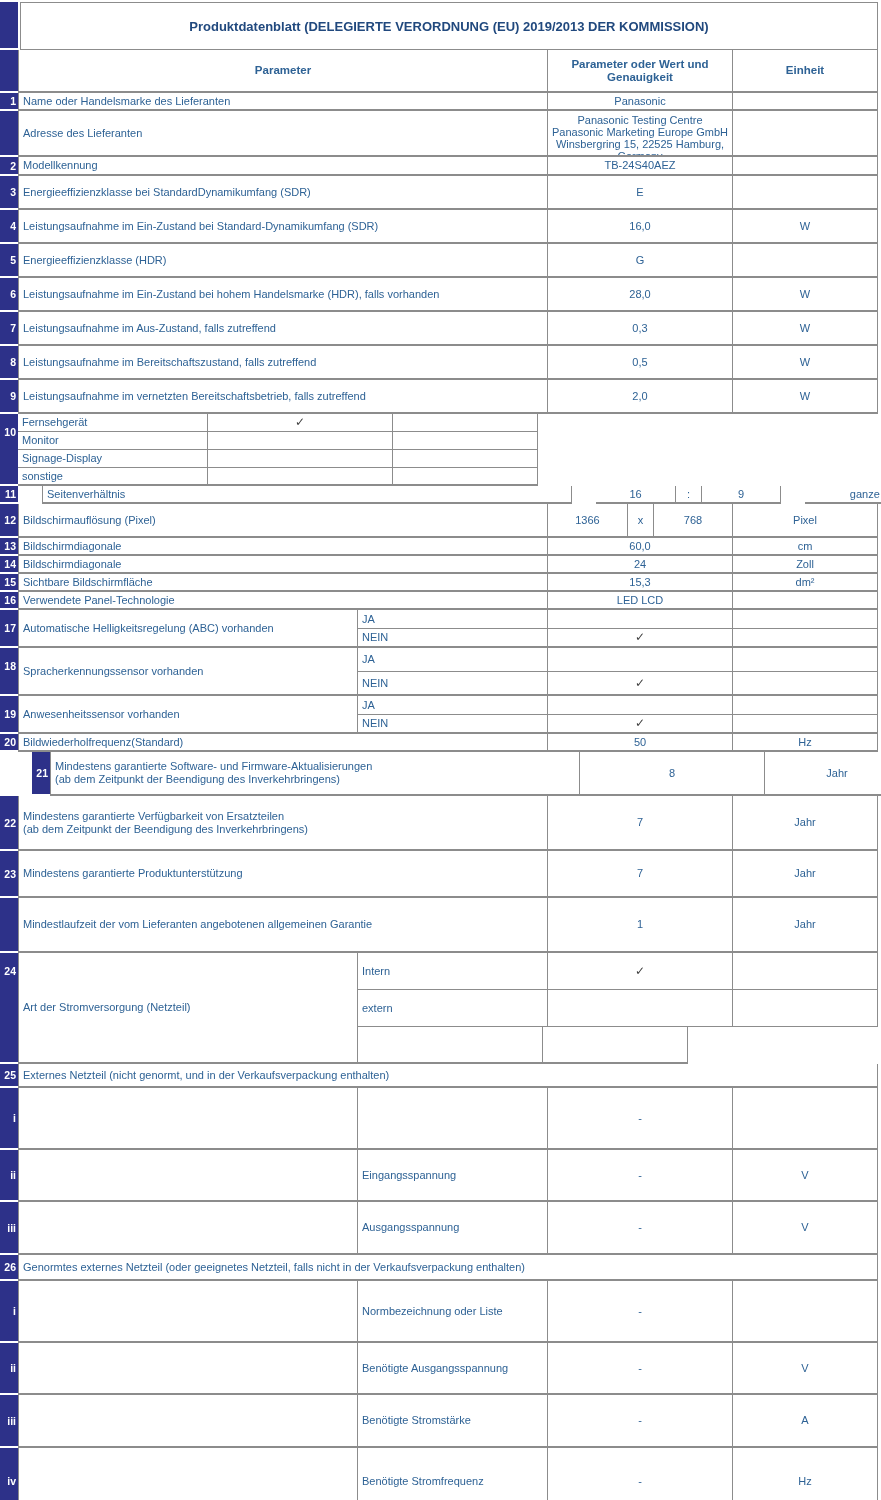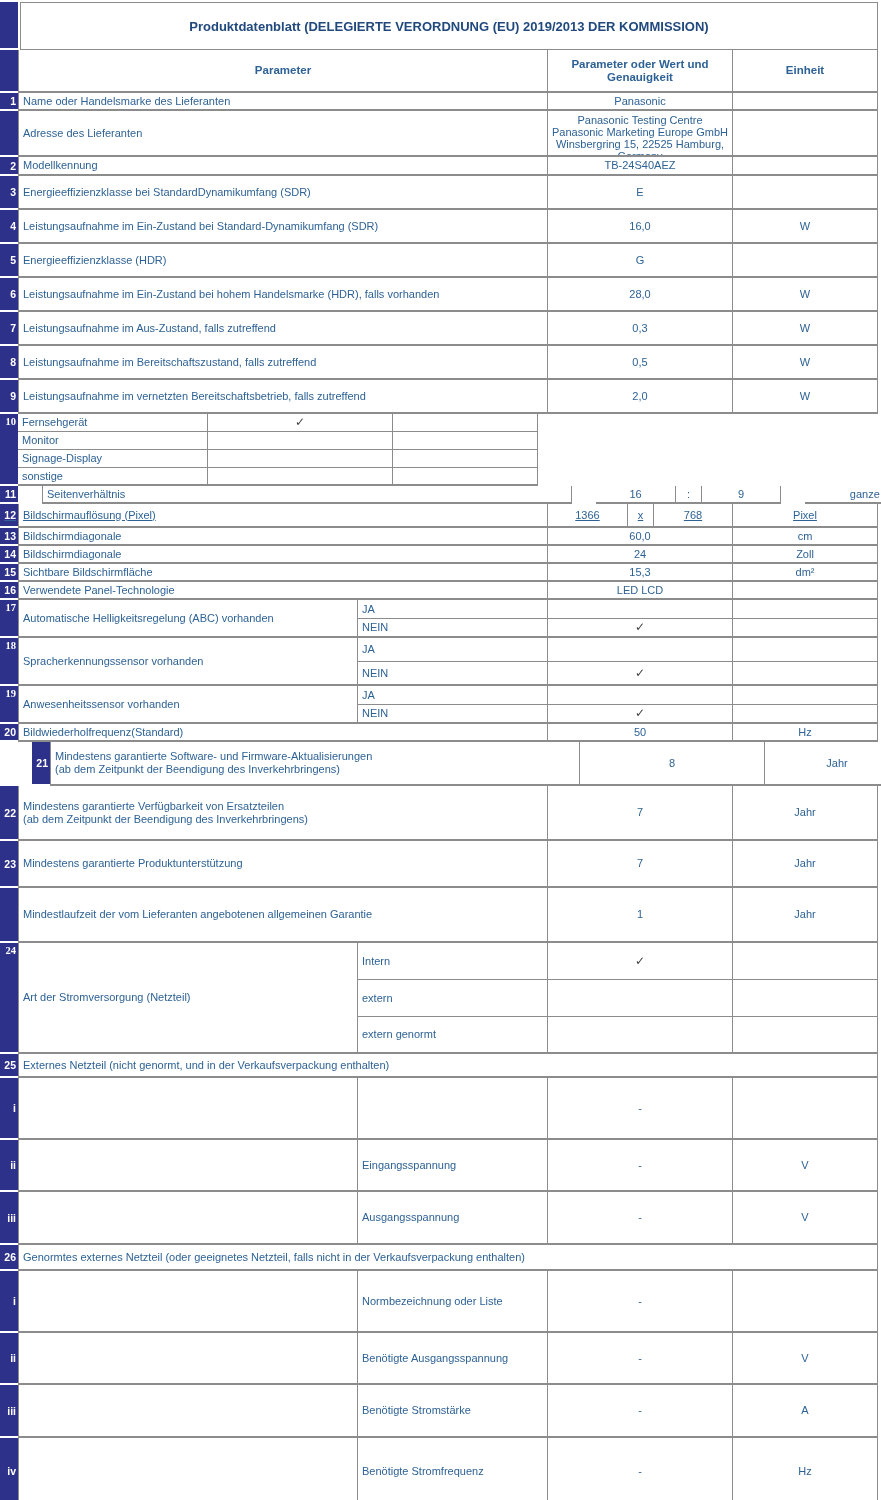--- a/index.html
+++ b/index.html
@@ -15,21 +15,21 @@
     font-family:"Liberation Sans","DejaVu Sans",sans-serif;color:var(--txt);
     margin:0 auto;overflow:hidden;padding-top:2px;
   }
   
   .trow{display:flex;width:878px;}
   .numcell{
     width:18px;flex:0 0 18px;background:var(--navy);color:#fff;
     font-weight:bold;font-size:10.5px;display:flex;align-items:center;
     justify-content:flex-end;padding-right:2px;border-bottom:2px solid #fff;
   }
-  .numcell.ntop{align-items:flex-start;padding-top:2px;font-family:Liberation Serif, serif;}
+  .numcell.ntop{align-items:flex-start;padding-top:12px;}
   .cell{
     border-right:1.2px solid var(--bd);border-bottom:2px solid var(--bd);
     display:flex;align-items:center;font-size:11px;line-height:13px;
     overflow:hidden;
   }
   .cell.first{border-left:1.2px solid var(--bd);}
   .param{width:530px;flex:0 0 530px;padding-left:4px;text-align:left;}
   .value{width:185px;flex:0 0 185px;justify-content:center;text-align:center;}
   .unit{width:145px;flex:0 0 145px;justify-content:center;text-align:center;}
   .pre{white-space:pre-line;}
@@ -172,21 +172,21 @@
         <div class="cell param first">Seitenverhältnis</div>
         <div class="cell value splitv">
           <div class="subv">
             <span class="v1">16</span>
             <span class="sep">:</span>
             <span class="v2">9</span>
           </div>
         </div>
         <div class="cell unit">ganze Zahl</div>
       </div>
-      <div class="trow" style="height: 24px; text-decoration: underline;">
+      <div class="trow" style="height: 34px;">
         <div class="numcell">12</div>
         <div class="cell param first">Bildschirmauflösung (Pixel)</div>
         <div class="cell value splitv">
           <div class="subv">
             <span class="v1">1366</span>
             <span class="sep">x</span>
             <span class="v2">768</span>
           </div>
         </div>
         <div class="cell unit">Pixel</div>
@@ -311,21 +311,20 @@
               <div class="check">✓</div>
             </div>
             <div class="cell unit"></div>
           </div>
           <div class="optrow">
             <div class="cell optlabel">extern</div>
             <div class="cell value"></div>
             <div class="cell unit"></div>
           </div>
           <div class="optrow">
-            <div class="cell optlabel">extern genormt</div>
             <div class="cell value"></div>
             <div class="cell unit"></div>
           </div>
         </div>
       </div>
       <div class="trow" style="height: 24px;">
         <div class="numcell">25</div>
         <div class="cell sectioncell first">Externes Netzteil (nicht genormt, und in der Verkaufsverpackung enthalten)</div>
       </div>
       <div class="trow" style="height: 62px;">

